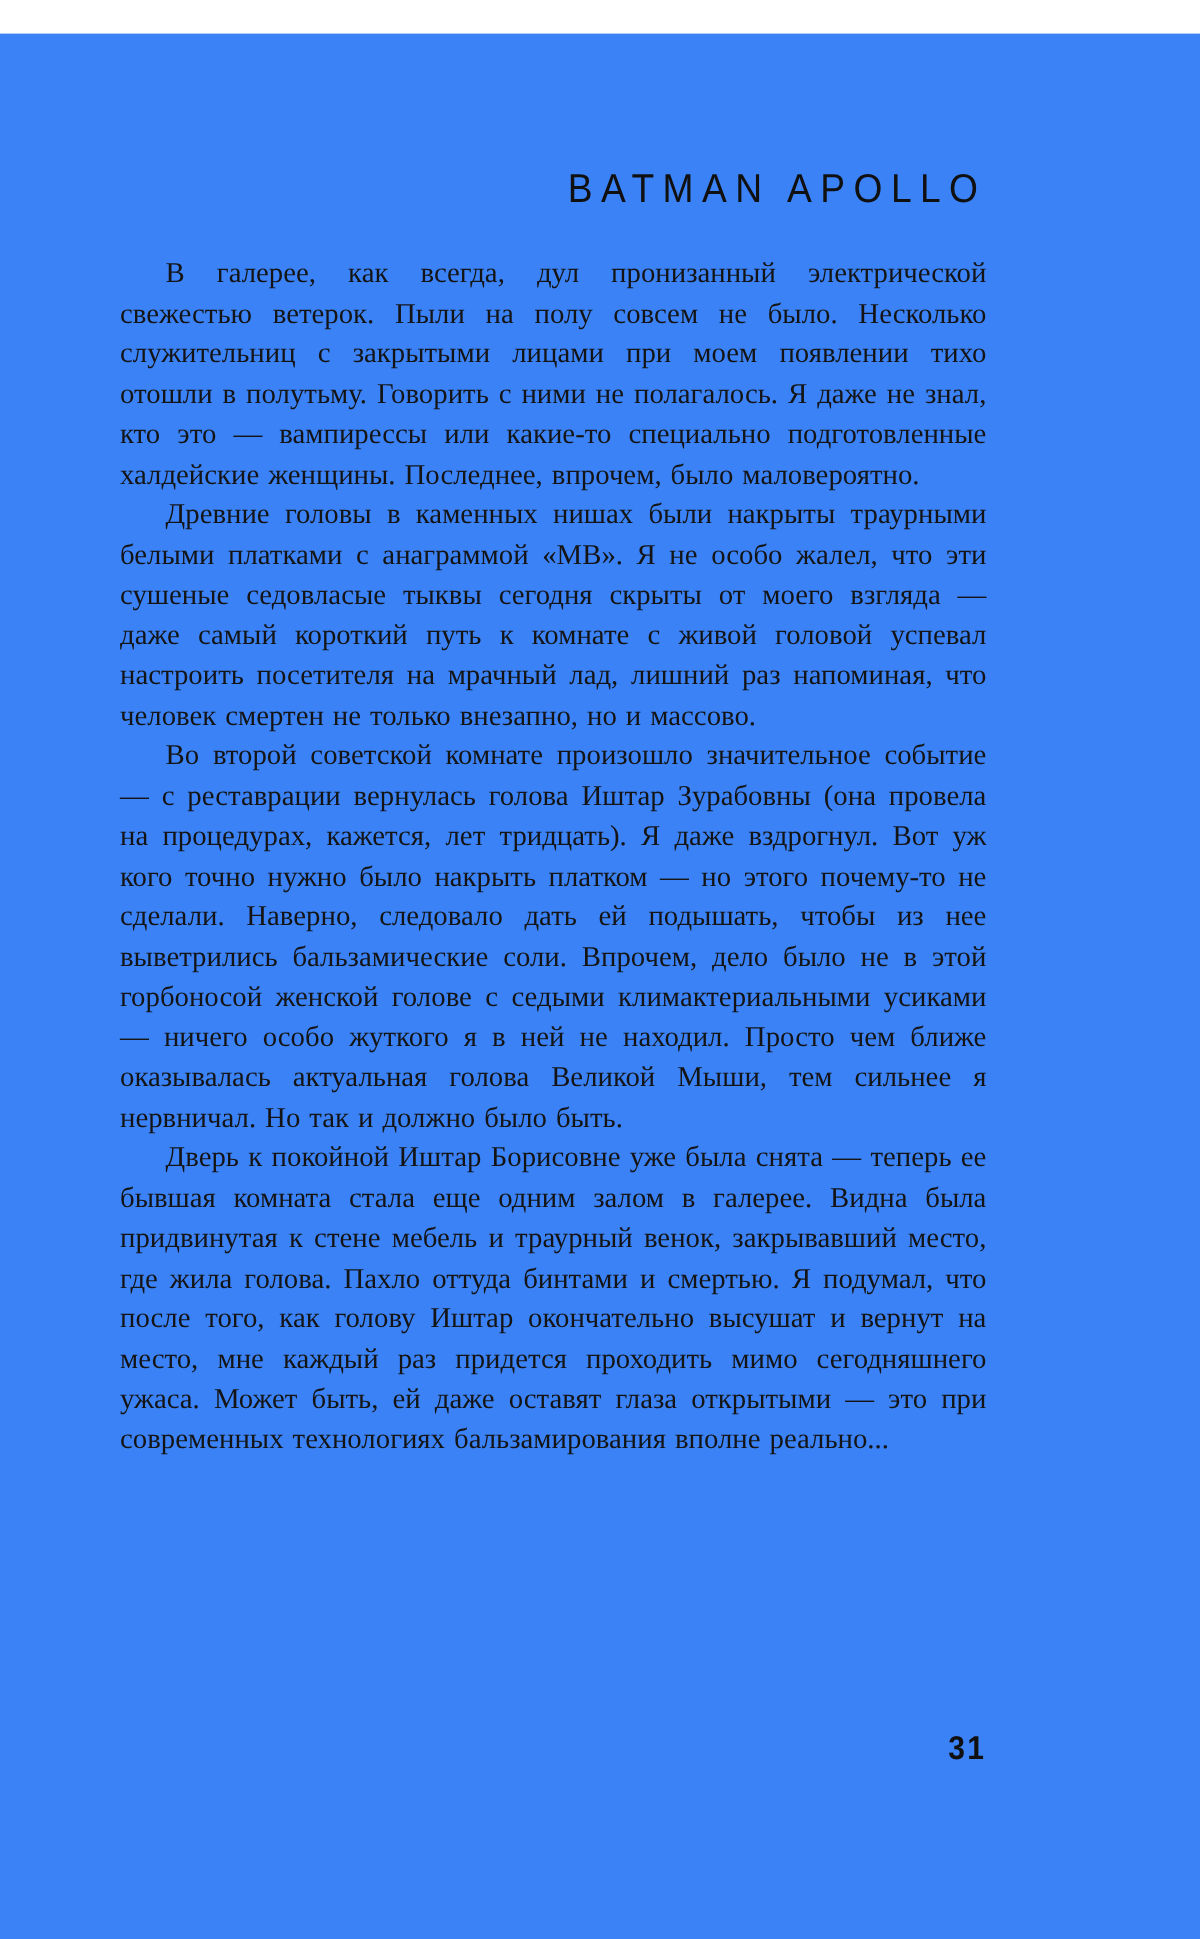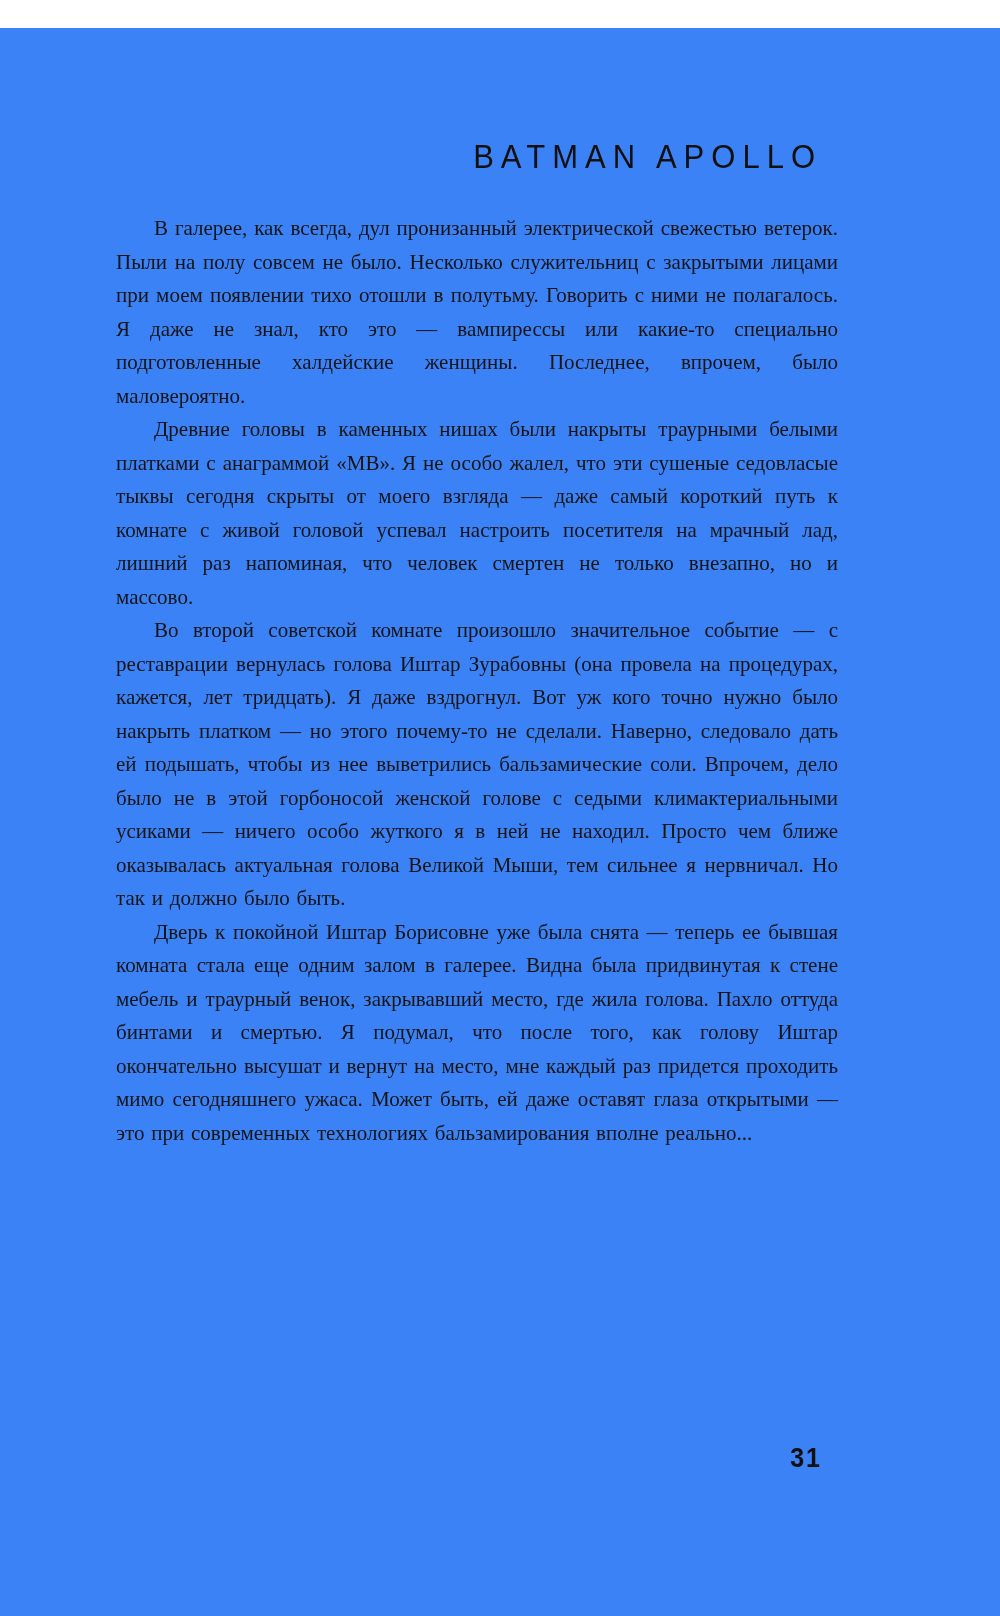--- a/index.html
+++ b/index.html
@@ -28,24 +28,24 @@
     font-weight: 400;
     letter-spacing: 7px;
     color: #101010;
     transform: scaleY(1.08);
     transform-origin: top right;
     white-space: nowrap;
   }
   .body-text {
     position: absolute;
     top: 184px;
-    left: 116px;
+    left: 100px;
     width: 722px;
     text-align: justify;
-    font-size: 21px;
+    font-size: 24px;
     line-height: 33.5px;
     word-spacing: 1.5px;
     color: #141414;
   }
   .body-text p {
     margin: 0;
     padding: 0;
     text-indent: 38px;
   }
   .page-number {

